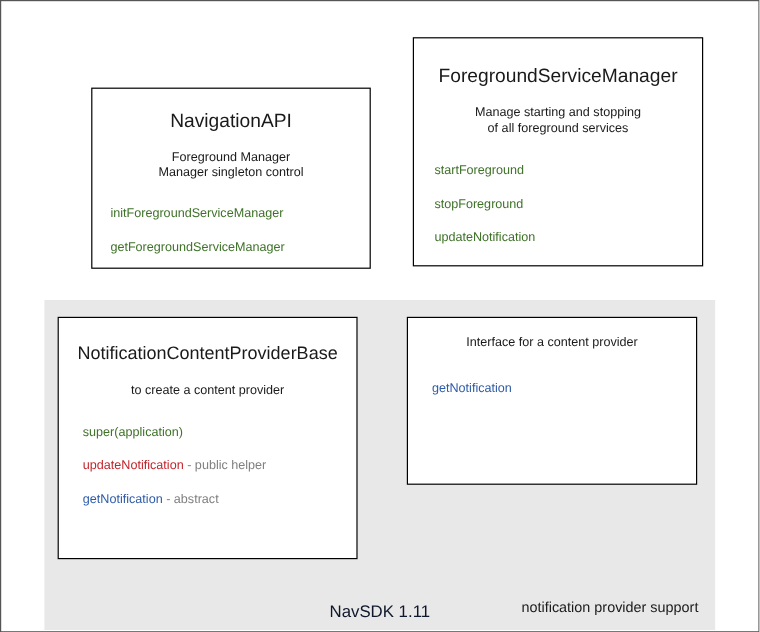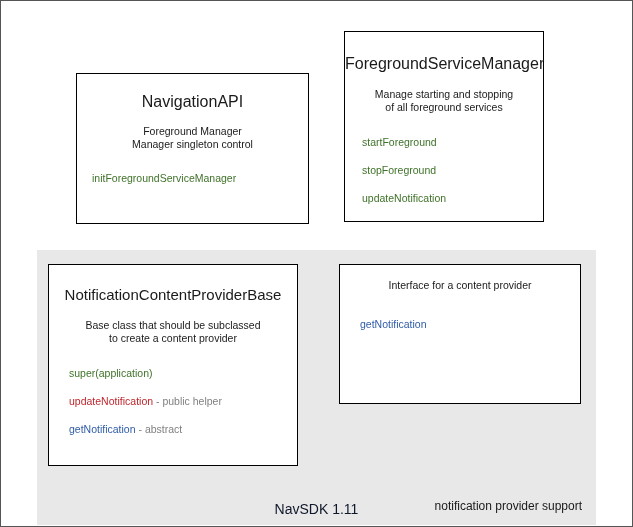--- a/index.html
+++ b/index.html
@@ -67,21 +67,21 @@
   }
   #box-navigation-api .class-title { margin-top: 18px; }
   #box-navigation-api .class-desc  { margin-top: 13px; }
   #box-navigation-api .members     { margin-top: 21px; padding-left: 15px; }
   #box-navigation-api .member + .member { margin-top: 15px; }
 
   
   #box-foreground-service-manager {
     left: 343px;
     top: 30px;
-    width: 200px;
+    width: 242px;
     height: 191px;
   }
   #box-foreground-service-manager .class-title { margin-top: 22px; }
   #box-foreground-service-manager .class-desc  { margin-top: 14px; }
   #box-foreground-service-manager .members     { margin-top: 22px; padding-left: 17px; }
   #box-foreground-service-manager .member + .member { margin-top: 15px; }
 
   
   #panel-notification-provider-support {
     position: absolute;
@@ -144,20 +144,23 @@
   <div class="class-box" id="box-navigation-api">
     <div class="class-title">NavigationAPI</div>
     <div class="class-desc">
       <div>Foreground Manager</div>
       <div>Manager singleton control</div>
     </div>
     <div class="members">
       <div class="member">
         <span class="m-green">initForegroundServiceManager</span><span class="m-note"></span>
       </div>
+      <div class="member">
+        <span class="m-green">getForegroundServiceManager</span><span class="m-note"></span>
+      </div>
     </div>
   </div>
 
   <div class="class-box" id="box-foreground-service-manager">
     <div class="class-title">ForegroundServiceManager</div>
     <div class="class-desc">
       <div>Manage starting and stopping</div>
       <div>of all foreground services</div>
     </div>
     <div class="members">
@@ -171,21 +174,20 @@
         <span class="m-green">updateNotification</span><span class="m-note"></span>
       </div>
     </div>
   </div>
 
   <div id="panel-notification-provider-support">
 
     <div class="class-box" id="box-notification-content-provider-base">
       <div class="class-title">NotificationContentProviderBase</div>
       <div class="class-desc">
-        <div>Base class that should be subclassed</div>
         <div>to create a content provider</div>
       </div>
       <div class="members">
         <div class="member">
           <span class="m-green">super(application)</span><span class="m-note"></span>
         </div>
         <div class="member">
           <span class="m-red">updateNotification</span><span class="m-note"> - public helper</span>
         </div>
         <div class="member">

